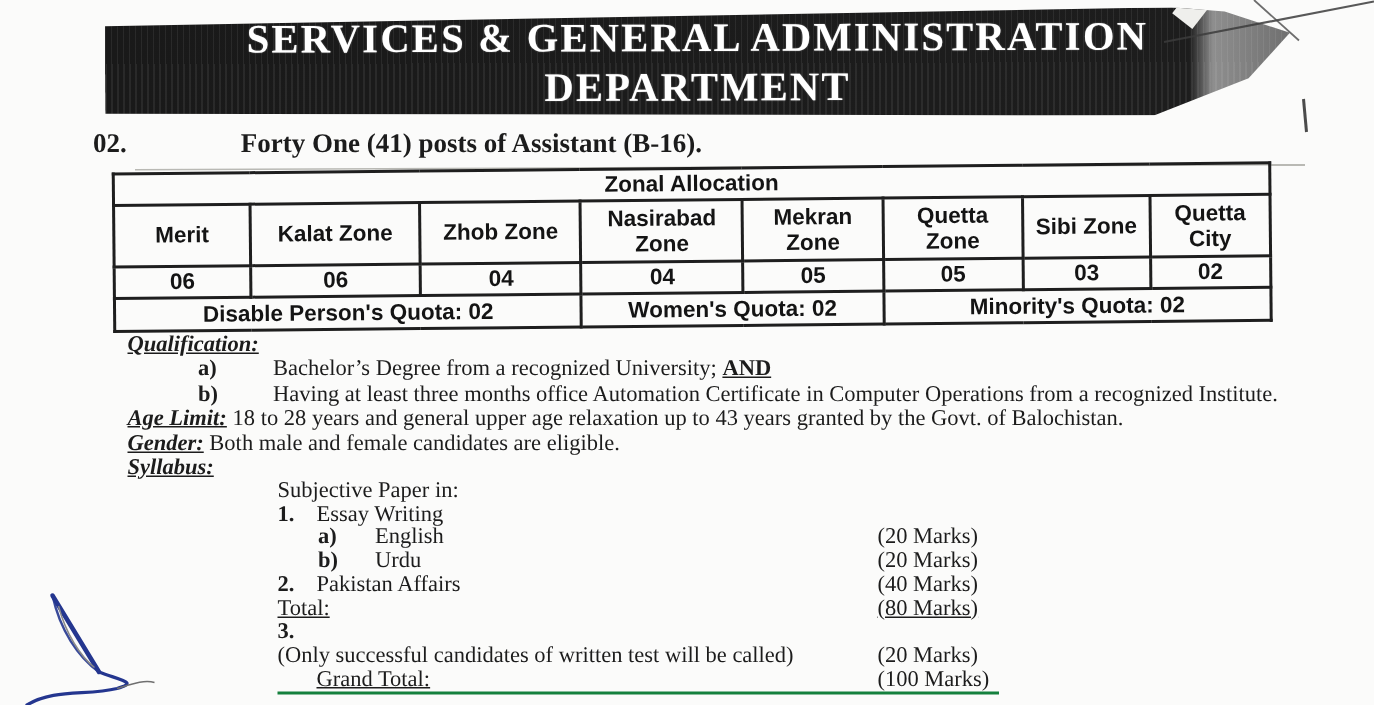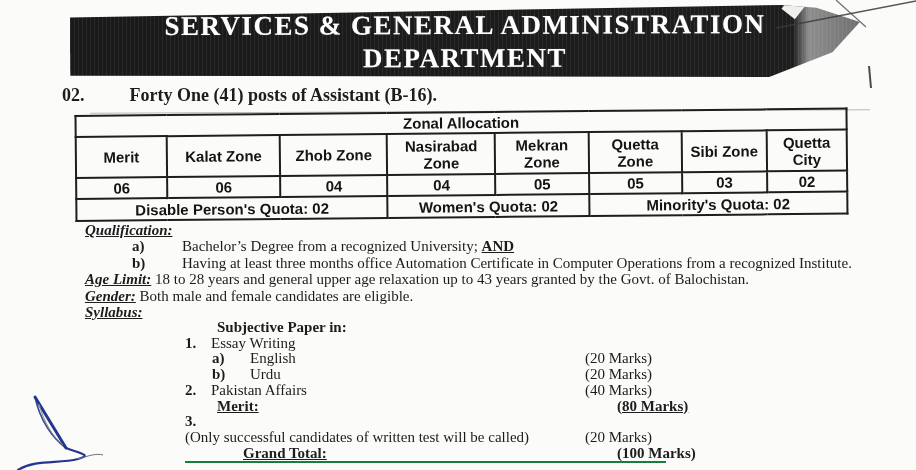--- a/index.html
+++ b/index.html
@@ -32,21 +32,21 @@
     font-family: "Liberation Serif", serif;
     font-weight: bold; color: #ffffff;
     font-size: 27px; line-height: 33px; letter-spacing: 1.5px;
     text-shadow: 0 0 1px rgba(255,255,255,.45);
     white-space: nowrap;
   }
 
   
   .posting {
     position: absolute; left: 62px; top: 85px;
-    display: flex; column-gap: 45px;
+    display: flex; column-gap: 76px;
     font-weight: bold; font-size: 18px; white-space: nowrap; justify-content: space-between;
   }
 
   
   .table-hairline {
     position: absolute; left: 90px; top: 111px; width: 780px; height: 1px;
     background: #b9b9b4; transform: rotate(-0.25deg);
   }
   .alloc-wrap {
     position: absolute; left: 75px; top: 115px; width: 773px;
@@ -83,21 +83,21 @@
   
   .syl {
     position: absolute; left: 185px; top: 320px;
     font-size: 15px; line-height: 15.7px; white-space: nowrap;
   }
   .syl-row { display: grid; grid-template-columns: 400px auto; }
   .syl-left { display: flex; }
   .num { font-weight: bold; flex: 0 0 26px; }
   .sub { padding-left: 27px; }
   .sub .num { flex: 0 0 38px; }
-  .b { font-weight: bold; margin-left: 32px; }
+  .b { font-weight: normal; }
   .u { text-decoration: underline; }
   .grand-row {
     width: 481px; border-bottom: 2px solid #15803d;
     grid-template-columns: 400px auto;
   }
   .grand-row .syl-left { padding-left: 26px; }
 
   
   svg.overlay { position: absolute; pointer-events: none; }
 </style>
@@ -212,21 +212,21 @@
     </div>
     <div class="syl-row">
       <div class="syl-left">
           <span class="num">2.</span>
           <span>Pakistan Affairs</span>
         </div>
       <div>(40 Marks)</div>
     </div>
     <div class="syl-row">
       <div class="syl-left">
-          <span class="b u">Merit: </span>
+          <span class="b u">Total: </span>
         </div>
       <div class="b u">(80 Marks)</div>
     </div>
     <div class="syl-row">
       <div class="syl-left">
           <span class="num">3.</span>
         </div>
       <div></div>
     </div>
     <div class="syl-row">

